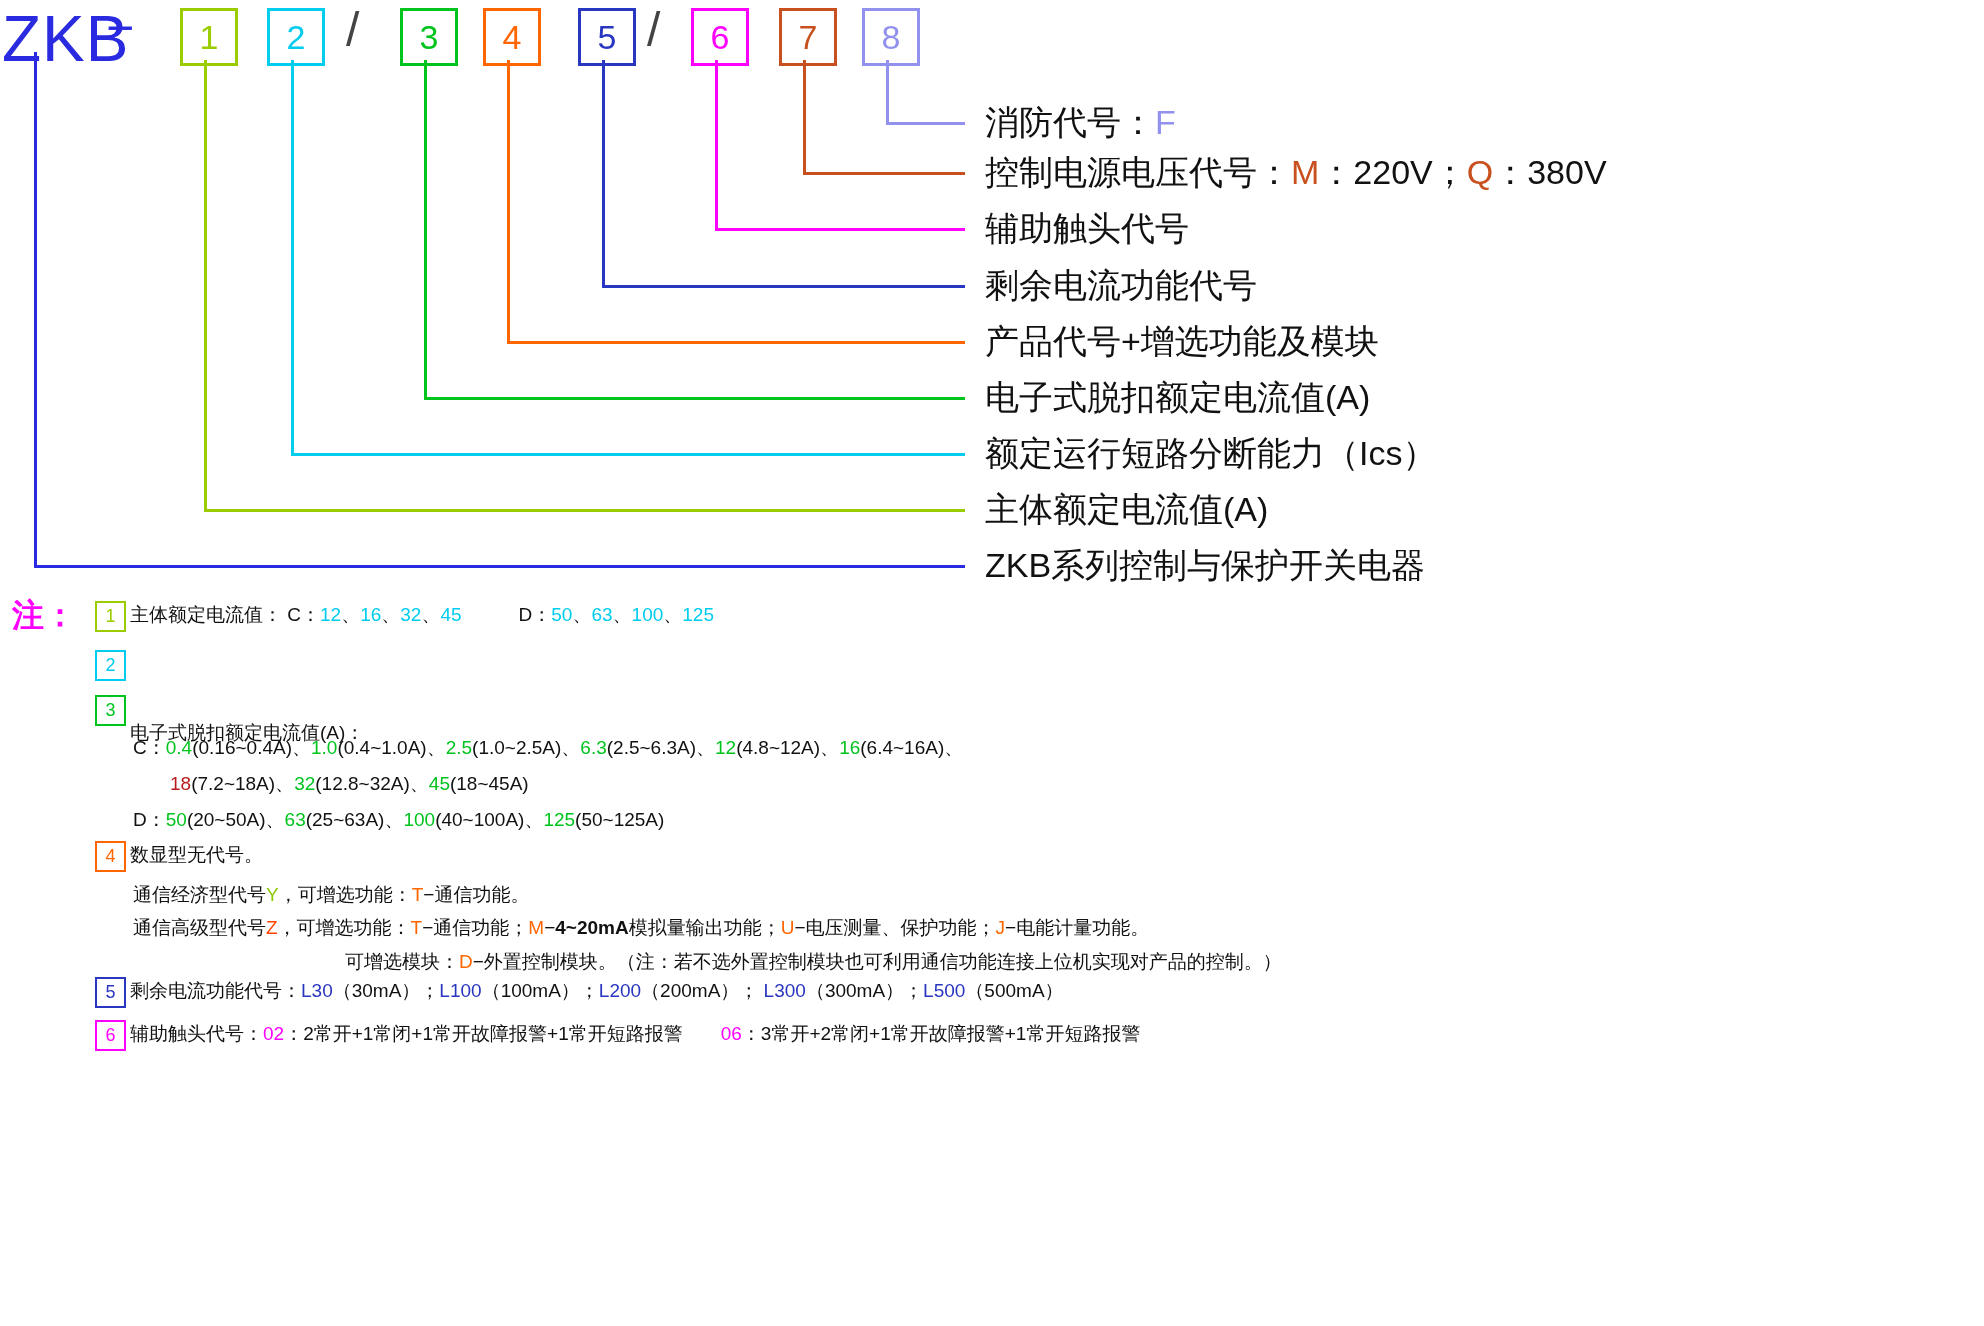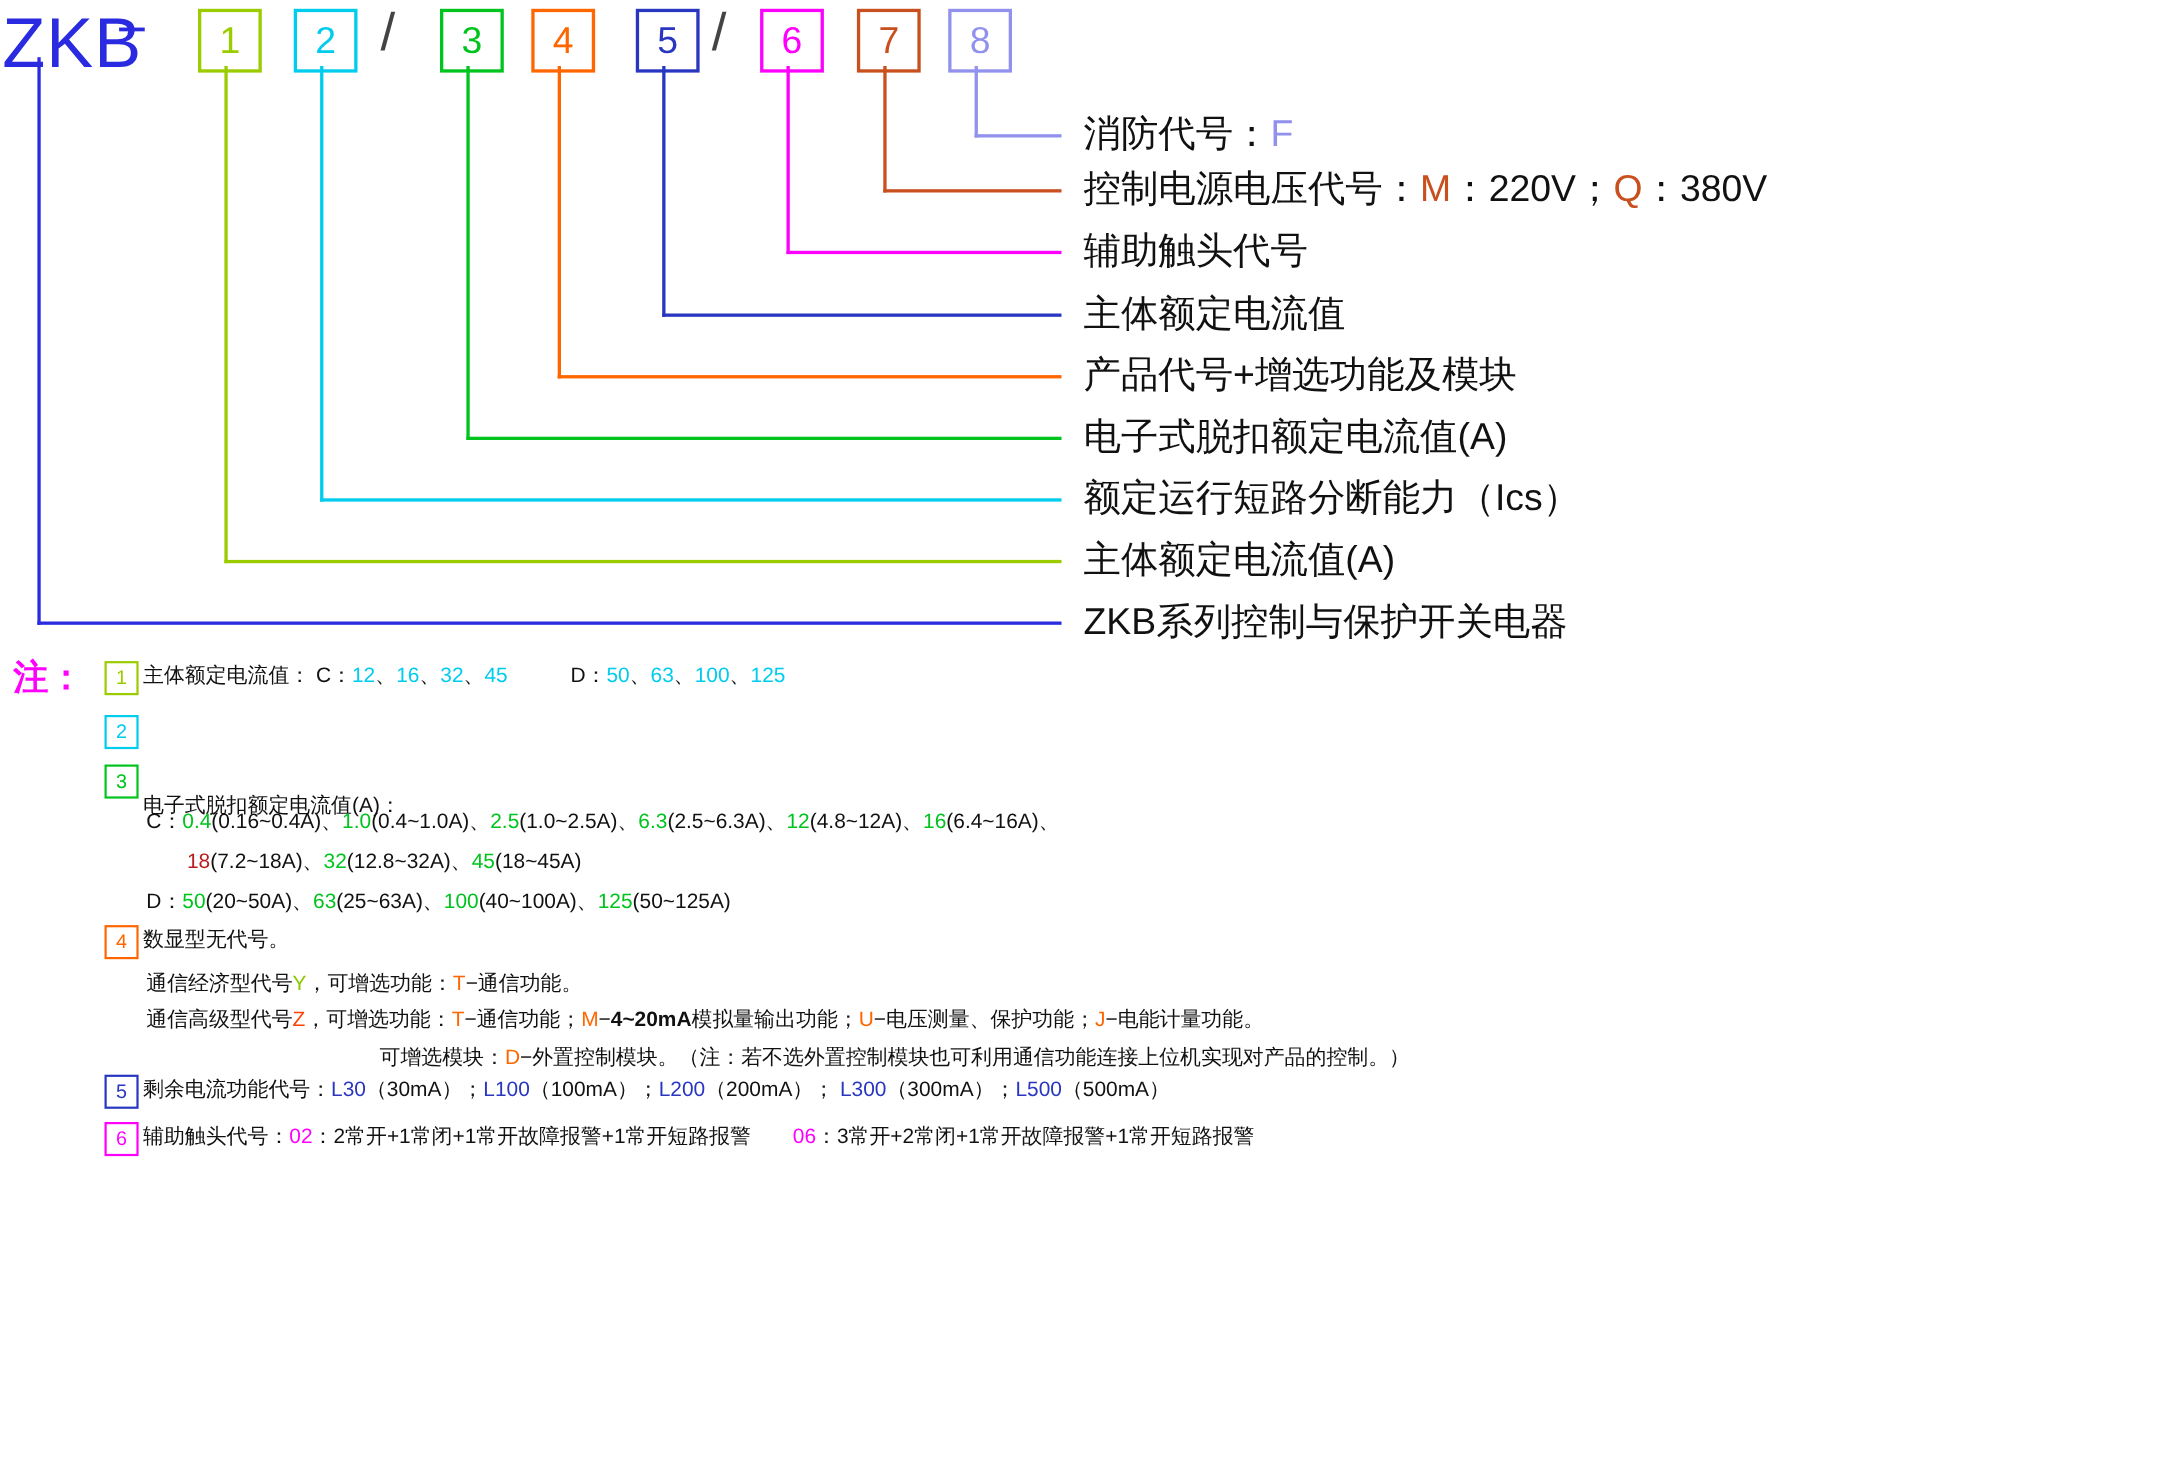--- a/index.html
+++ b/index.html
@@ -60,21 +60,21 @@
 
   <div class="vline" style="left: 204px; top: 60px; height: 452px; background: rgb(154, 204, 0);"></div>
   <div class="hline" style="left: 204px; top: 509px; width: 761px; background: rgb(154, 204, 0);"></div>
 
   <div class="vline" style="left: 34px; top: 52px; height: 516px; background: rgb(42, 42, 224);"></div>
   <div class="hline" style="left: 34px; top: 565px; width: 931px; background: rgb(42, 42, 224);"></div>
 
   <div class="lbl" style="top:102px;"><span>消防代号：</span><span style="color: rgb(146, 146, 238);">F</span></div>
   <div class="lbl" style="top:152px;"><span>控制电源电压代号：</span><span style="color: rgb(200, 80, 30);">M</span><span>：220V；</span><span style="color: rgb(200, 80, 30);">Q</span><span>：380V</span></div>
   <div class="lbl" style="top:208px;"><span>辅助触头代号</span></div>
-  <div class="lbl" style="top:265px;"><span>主体额定电流值</span></div>
+  <div class="lbl" style="top:265px;"><span>剩余电流功能代号</span></div>
   <div class="lbl" style="top:321px;"><span>产品代号+增选功能及模块</span></div>
   <div class="lbl" style="top:377px;"><span>电子式脱扣额定电流值(A)</span></div>
   <div class="lbl" style="top:433px;"><span>额定运行短路分断能力（Ics）</span></div>
   <div class="lbl" style="top:489px;"><span>主体额定电流值(A)</span></div>
   <div class="lbl" style="top:545px;"><span>ZKB系列控制与保护开关电器</span></div>
 
   <div class="note-marker" style="left: 12px; top: 594px; color: rgb(255, 0, 255);">注：</div>
 
   <div class="note-badge" style="top: 601px; color: rgb(154, 204, 0); border-color: rgb(154, 204, 0);">1</div>
   <div class="note-line" style="left:130px;top:598px;"><span>主体额定电流值： C：</span><span style="color: rgb(0, 204, 238);">12</span><span>、</span><span style="color: rgb(0, 204, 238);">16</span><span>、</span><span style="color: rgb(0, 204, 238);">32</span><span>、</span><span style="color: rgb(0, 204, 238);">45</span><span>　　　D：</span><span style="color: rgb(0, 204, 238);">50</span><span>、</span><span style="color: rgb(0, 204, 238);">63</span><span>、</span><span style="color: rgb(0, 204, 238);">100</span><span>、</span><span style="color: rgb(0, 204, 238);">125</span></div>

